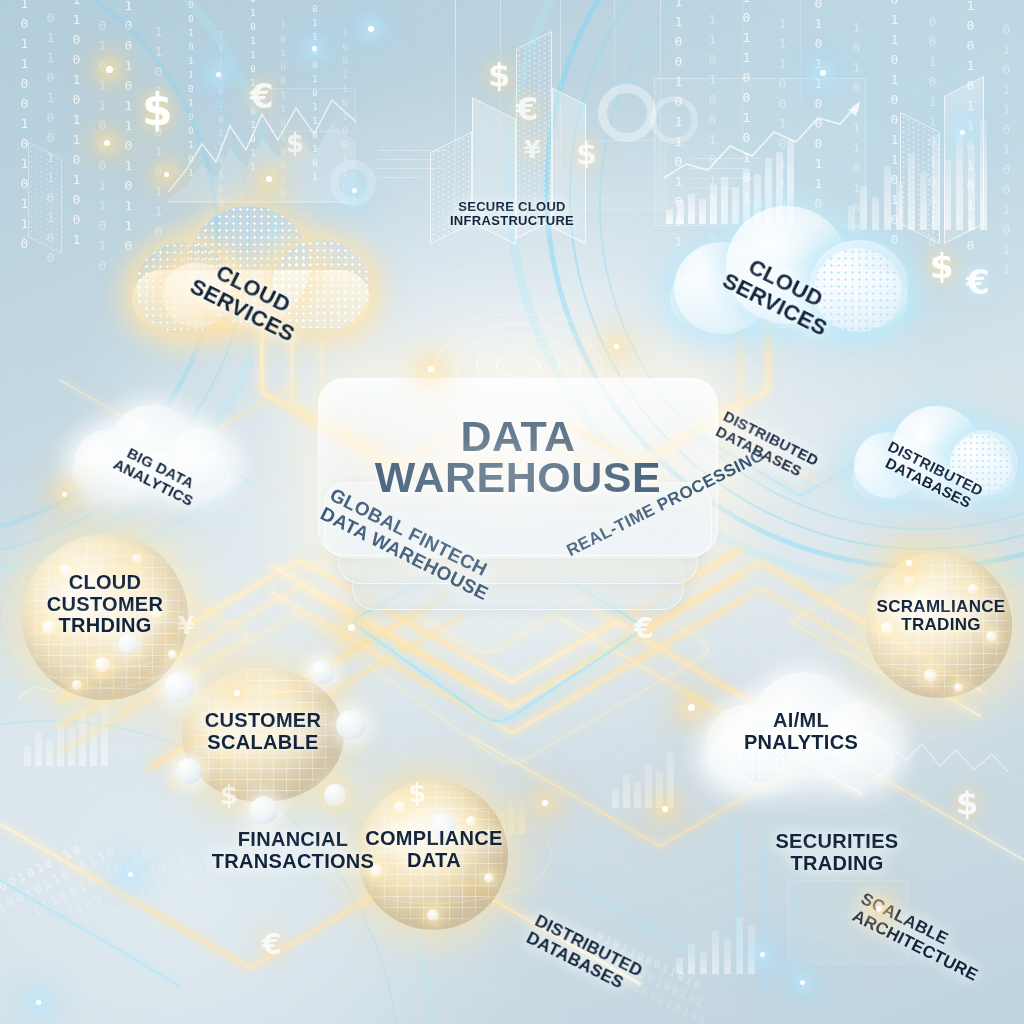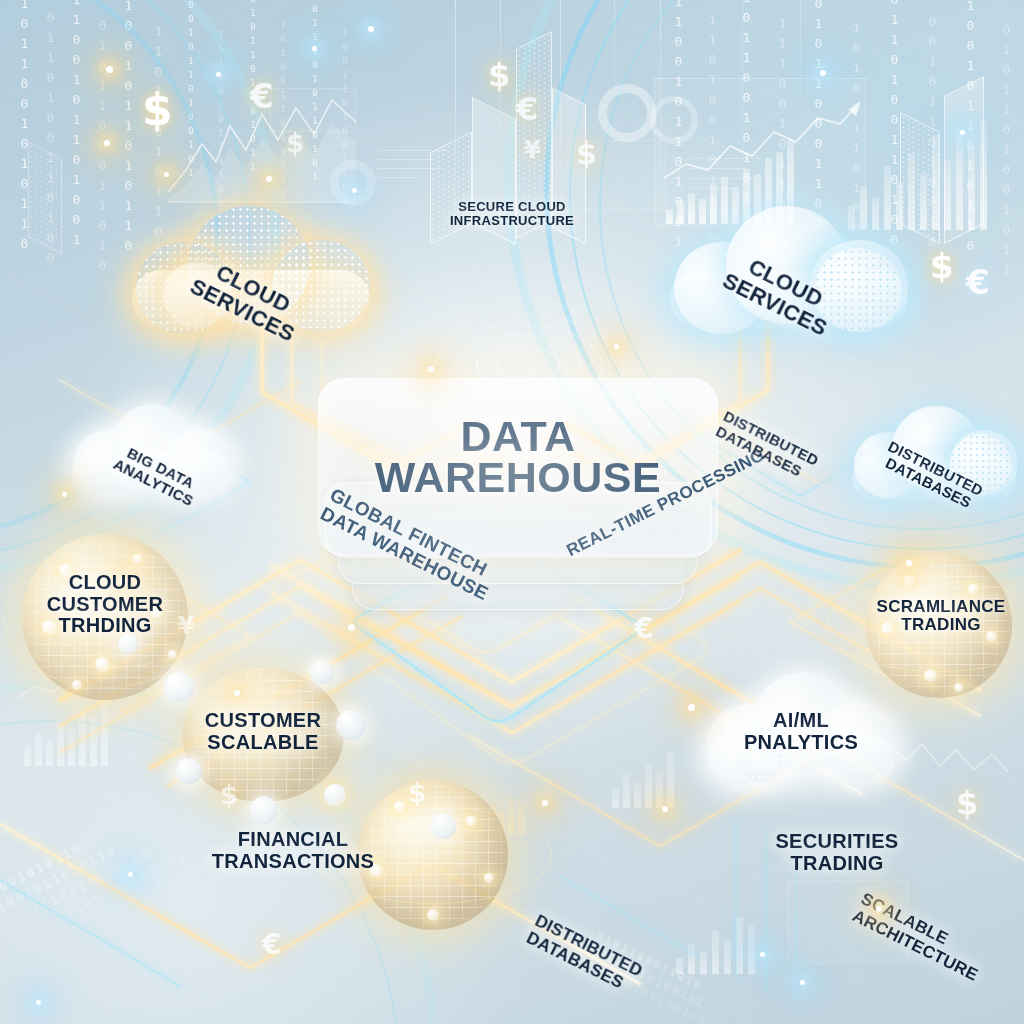--- a/index.html
+++ b/index.html
@@ -614,20 +614,24 @@
       <div class="core"></div>
         <div class="mesh"></div>
       <div class="dot" style="left:24%;top:14%;width:12px;height:12px"></div>
       <div class="dot" style="left:72%;top:24%;width:10px;height:10px"></div>
       <div class="dot" style="left:8%;top:56%;width:13px;height:13px"></div>
       <div class="dot" style="left:84%;top:62%;width:10px;height:10px"></div>
       <div class="dot" style="left:46%;top:86%;width:12px;height:12px"></div>
       <div class="orb" style="left:48%;top:22%;width:26px;height:26px"></div>
     </div>
     <div class="halo" style="left:-44px;top:26px;width:238px;height:98px;opacity:.5"></div>
+    <div class="cap" style="position:absolute;left:-14px;top:48px;width:180px;font-size:20px">
+      <div>COMPLIANCE</div>
+      <div>DATA</div>
+    </div>
   </div>
 
   <div class="textlabel" style="left:512px;top:200px;transform:translateX(-50%);text-align:center;font-size:13px;width:180px">
     <div>SECURE CLOUD</div>
     <div>INFRASTRUCTURE</div>
   </div>
 
   <div class="textlabel rot-r" style="left:728px;top:408px;width:170px;font-size:15px">
     <div>DISTRIBUTED</div>
     <div>DATABASES</div>

